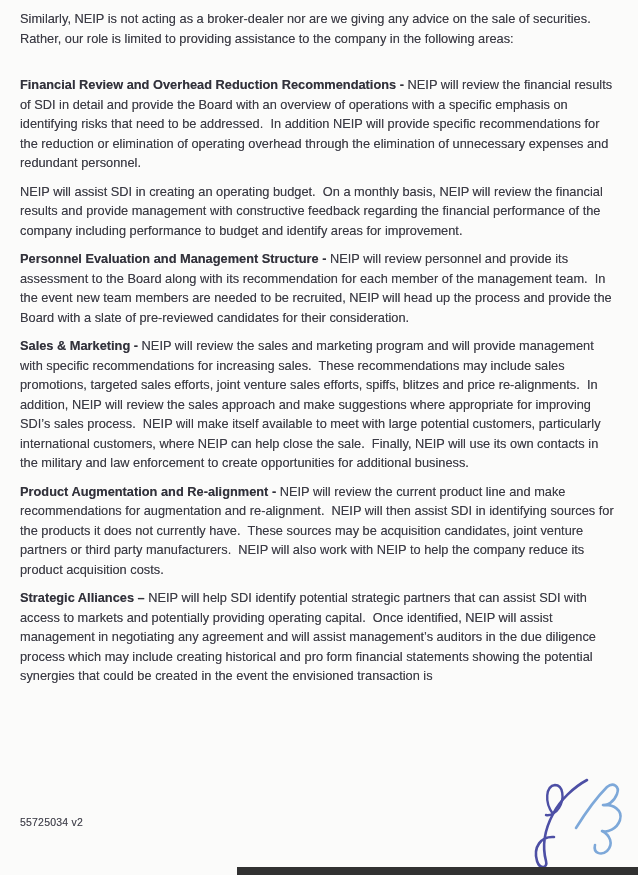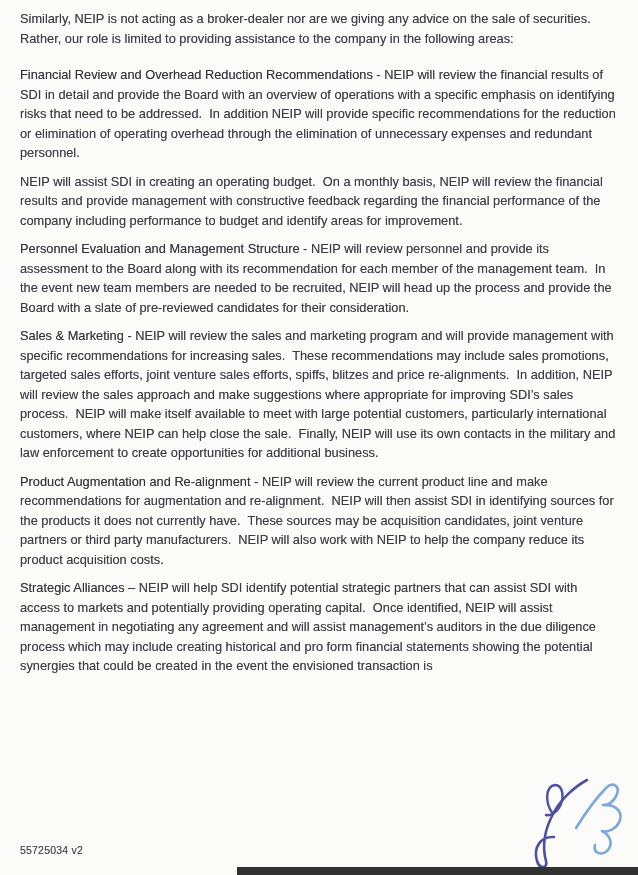--- a/index.html
+++ b/index.html
@@ -18,24 +18,24 @@
   }
   .para{
     margin:0 0 9px 0;
     max-width:596px;
     font-size:12.8px;
     line-height:19.5px;
     white-space:pre-wrap;
     color:#3c3c45;
     text-shadow:0 0 .4px rgba(60,60,72,.55);
   }
-  .para.first{margin-bottom:17px;}
-  .lead{font-weight:normal;color:#32323b;}
+  .para.first{margin-bottom:27px;}
+  .lead{font-weight:bold;color:#32323b;}
   .footer{
-    position:absolute;left:20px;top:844px;
+    position:absolute;left:20px;top:816px;
     font-size:10.5px;letter-spacing:.2px;
     color:#45454f;
     text-shadow:0 0 .4px rgba(60,60,72,.5);
   }
   .signature{position:absolute;left:516px;top:776px;width:122px;height:99px;}
   .signature svg{display:block;width:122px;height:99px;}
   .scan-bar{
     position:absolute;left:237px;bottom:0;width:401px;height:8px;
   }
 </style>

